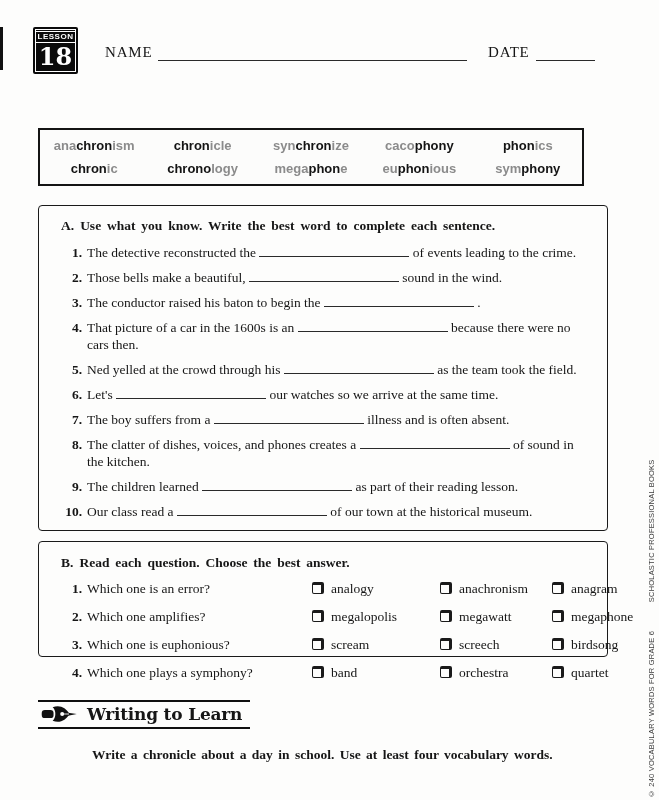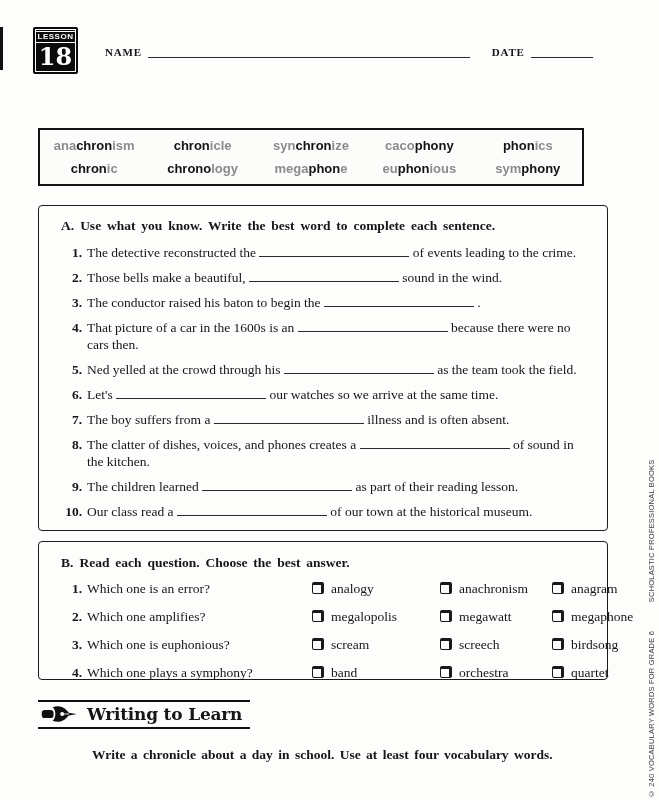--- a/index.html
+++ b/index.html
@@ -11,21 +11,21 @@
   .scan-mark{position:absolute;left:0;top:27px;width:3px;height:43px;background:#111;}
 
   
   .badge{position:absolute;left:33px;top:27px;width:45px;height:47px;background:#0b0b0b;padding:2px;box-sizing:border-box;border-radius:2px;}
   .badge-inner{width:100%;height:100%;border:1px solid #fff;box-sizing:border-box;display:flex;flex-direction:column;align-items:center;}
   .badge-label{margin-top:1px;border:1px solid #fff;color:#fff;font-family:"Liberation Sans",sans-serif;font-weight:bold;font-size:8px;line-height:10px;letter-spacing:.5px;padding:0 2px;}
   .badge-number{color:#fff;font-family:"DejaVu Serif",serif;font-weight:bold;font-size:24px;line-height:28px;}
 
   
   .topline{position:absolute;left:105px;top:44px;width:490px;display:flex;align-items:flex-end;}
-  .nd-label{font-weight:bold;font-size:11px;letter-spacing:.8px;}
+  .nd-label{font-weight:normal;font-size:15px;letter-spacing:.8px;}
   .writein{border-bottom:1.3px solid #2a2a2a;height:13px;display:inline-block;}
   .name-line{width:322px;margin-left:6px;}
   .date-line{width:62px;margin-left:6px;}
   .nd-gap{width:22px;}
 
   
   .title{position:absolute;left:40px;top:84px;font-family:"DejaVu Serif",serif;font-weight:bold;font-size:23px;letter-spacing:-.3px;color:#1b1b1b;white-space:nowrap;}
   .title .ital{font-style:italic;}
 
   
@@ -34,21 +34,21 @@
     border:2px solid #141414;background:#fcfcfb;
     display:grid;grid-template-columns:repeat(5,1fr);align-content:space-evenly;justify-items:center;
     font-family:"Liberation Sans",sans-serif;font-weight:bold;font-size:13px;
   }
   .wpre,.wsuf{color:#8b8b8b;}
   .wroot{color:#141414;}
 
   
   .secbox{position:absolute;left:38px;width:570px;box-sizing:border-box;border:1.6px solid #1a1a1a;border-radius:4px;background:#fdfdfc;}
   .boxA{top:205px;height:326px;padding:12px 16px 10px 22px;display:flex;flex-direction:column;row-gap:8px;}
-  .boxB{top:541px;height:139px;padding:13px 14px 10px 22px;}
+  .boxB{top:541px;height:116px;padding:13px 14px 10px 22px;}
   .sec-head{font-weight:bold;font-size:13.5px;word-spacing:2.5px;margin-bottom:2px;}
   .sec-letter{margin-right:6px;}
 
   .sent{position:relative;padding-left:26px;font-size:13.5px;line-height:17px;}
   .num{position:absolute;left:0;top:0;width:21px;text-align:right;font-weight:bold;}
   .blank{display:inline-block;width:150px;height:11px;border-bottom:1.2px solid #2a2a2a;}
 
   .brow-wrap{display:flex;flex-direction:column;row-gap:11px;margin-top:9px;}
   .brow{display:grid;grid-template-columns:207px 128px 112px auto;align-items:baseline;font-size:13.5px;line-height:17px;}
   .bq{position:relative;padding-left:26px;}

